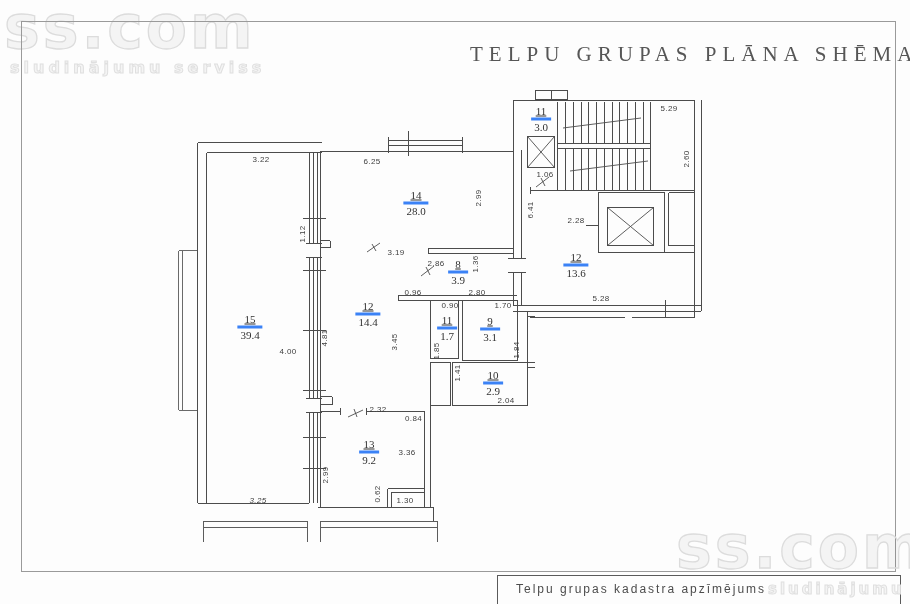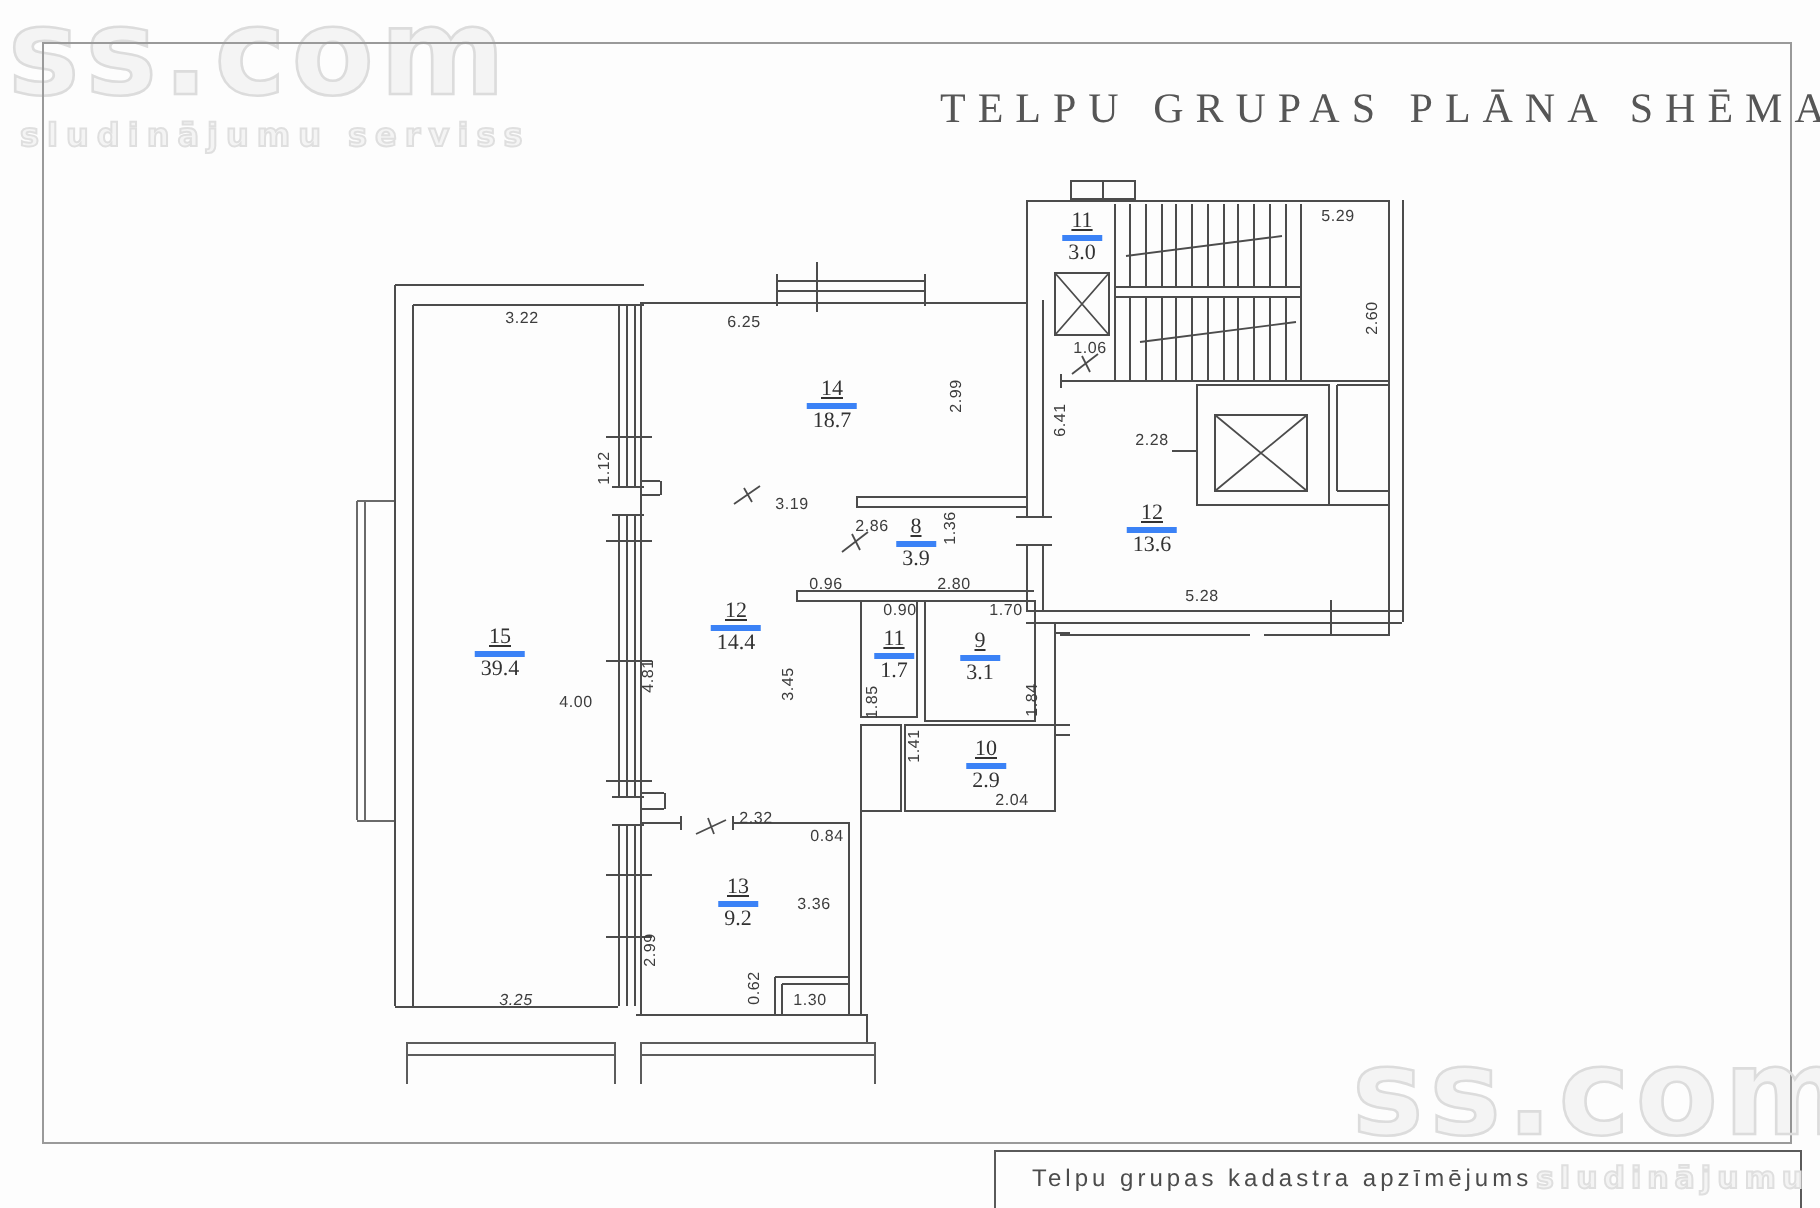--- a/index.html
+++ b/index.html
@@ -151,21 +151,21 @@
     </g>
   </svg>
 
   <div class="labels">
       <div class="room-label" style="left: 250px; top: 327px;">
         <div class="rnum">15</div>
         <div class="rarea">39.4</div>
       </div>
       <div class="room-label" style="left: 416px; top: 203px;">
         <div class="rnum">14</div>
-        <div class="rarea">18.7</div>
+        <div class="rarea">28.0</div>
       </div>
       <div class="room-label" style="left: 368px; top: 314px;">
         <div class="rnum">12</div>
         <div class="rarea">14.4</div>
       </div>
       <div class="room-label" style="left: 369px; top: 452px;">
         <div class="rnum">13</div>
         <div class="rarea">9.2</div>
       </div>
       <div class="room-label" style="left: 458px; top: 272px;">

